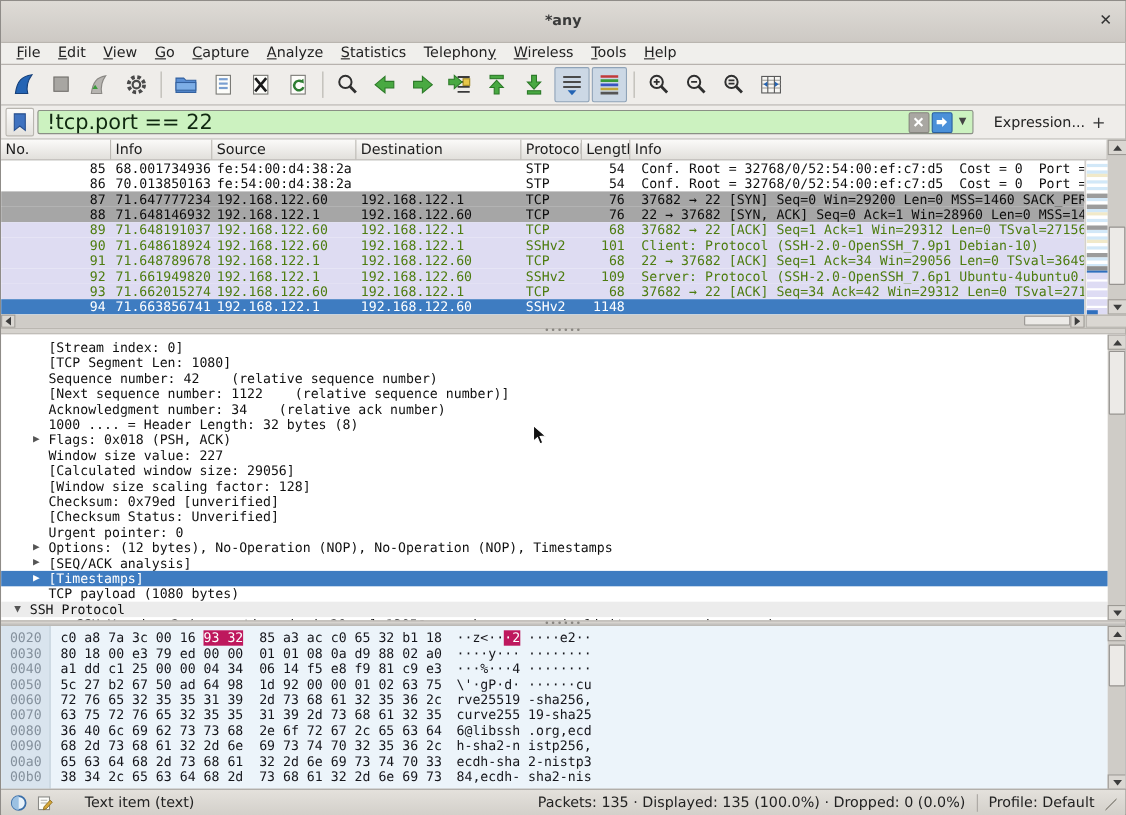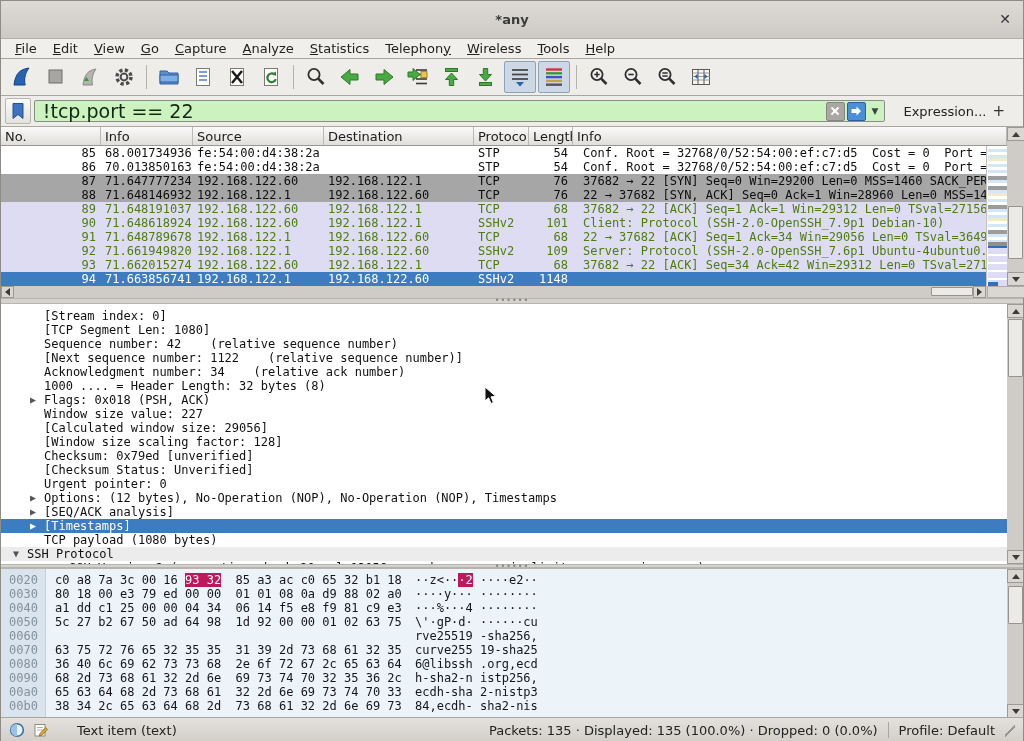--- a/index.html
+++ b/index.html
@@ -445,21 +445,21 @@
     <span class="dots">••••••</span>
   </div>
 
   <div id="hex">
     <div id="hexoffbg"></div>
     <div id="hexrows">
         <div class="hrow" style="top: 4px; left: 0px; width: 1006px;"><span class="hoff">0020</span><span class="hhex"><span>c0 a8 7a 3c 00 16 </span><span class="hl">93 32</span><span>  85 a3 ac c0 65 32 b1 18</span></span><span class="hasc"><span>··z&lt;··</span><span class="hl">·2</span><span> ····e2··</span></span></div>
         <div class="hrow" style="top: 18px; left: 0px; width: 1006px;"><span class="hoff">0030</span><span class="hhex"><span>80 18 00 e3 79 ed 00 00  01 01 08 0a d9 88 02 a0</span></span><span class="hasc"><span>····y··· ········</span></span></div>
         <div class="hrow" style="top: 32px; left: 0px; width: 1006px;"><span class="hoff">0040</span><span class="hhex"><span>a1 dd c1 25 00 00 04 34  06 14 f5 e8 f9 81 c9 e3</span></span><span class="hasc"><span>···%···4 ········</span></span></div>
         <div class="hrow" style="top: 46px; left: 0px; width: 1006px;"><span class="hoff">0050</span><span class="hhex"><span>5c 27 b2 67 50 ad 64 98  1d 92 00 00 01 02 63 75</span></span><span class="hasc"><span>\'·gP·d· ······cu</span></span></div>
-        <div class="hrow" style="top: 60px; left: 0px; width: 1006px;"><span class="hoff">0060</span><span class="hasc"><span>rve25519 -sha256,</span></span></div>
+        <div class="hrow" style="top: 60px; left: 0px; width: 1006px;"><span class="hoff">0060</span><span class="hhex"><span>72 76 65 32 35 35 31 39  2d 73 68 61 32 35 36 2c</span></span><span class="hasc"><span>rve25519 -sha256,</span></span></div>
         <div class="hrow" style="top: 74px; left: 0px; width: 1006px;"><span class="hoff">0070</span><span class="hhex"><span>63 75 72 76 65 32 35 35  31 39 2d 73 68 61 32 35</span></span><span class="hasc"><span>curve255 19-sha25</span></span></div>
         <div class="hrow" style="top: 88px; left: 0px; width: 1006px;"><span class="hoff">0080</span><span class="hhex"><span>36 40 6c 69 62 73 73 68  2e 6f 72 67 2c 65 63 64</span></span><span class="hasc"><span>6@libssh .org,ecd</span></span></div>
         <div class="hrow" style="top: 102px; left: 0px; width: 1006px;"><span class="hoff">0090</span><span class="hhex"><span>68 2d 73 68 61 32 2d 6e  69 73 74 70 32 35 36 2c</span></span><span class="hasc"><span>h-sha2-n istp256,</span></span></div>
         <div class="hrow" style="top: 116px; left: 0px; width: 1006px;"><span class="hoff">00a0</span><span class="hhex"><span>65 63 64 68 2d 73 68 61  32 2d 6e 69 73 74 70 33</span></span><span class="hasc"><span>ecdh-sha 2-nistp3</span></span></div>
         <div class="hrow" style="top: 130px; left: 0px; width: 1006px;"><span class="hoff">00b0</span><span class="hhex"><span>38 34 2c 65 63 64 68 2d  73 68 61 32 2d 6e 69 73</span></span><span class="hasc"><span>84,ecdh- sha2-nis</span></span></div>
       </div>
     <div class="sb" id="hexvscroll">
       <span class="btn" style="top:0">
           <span class="tri up"></span>
         </span>

